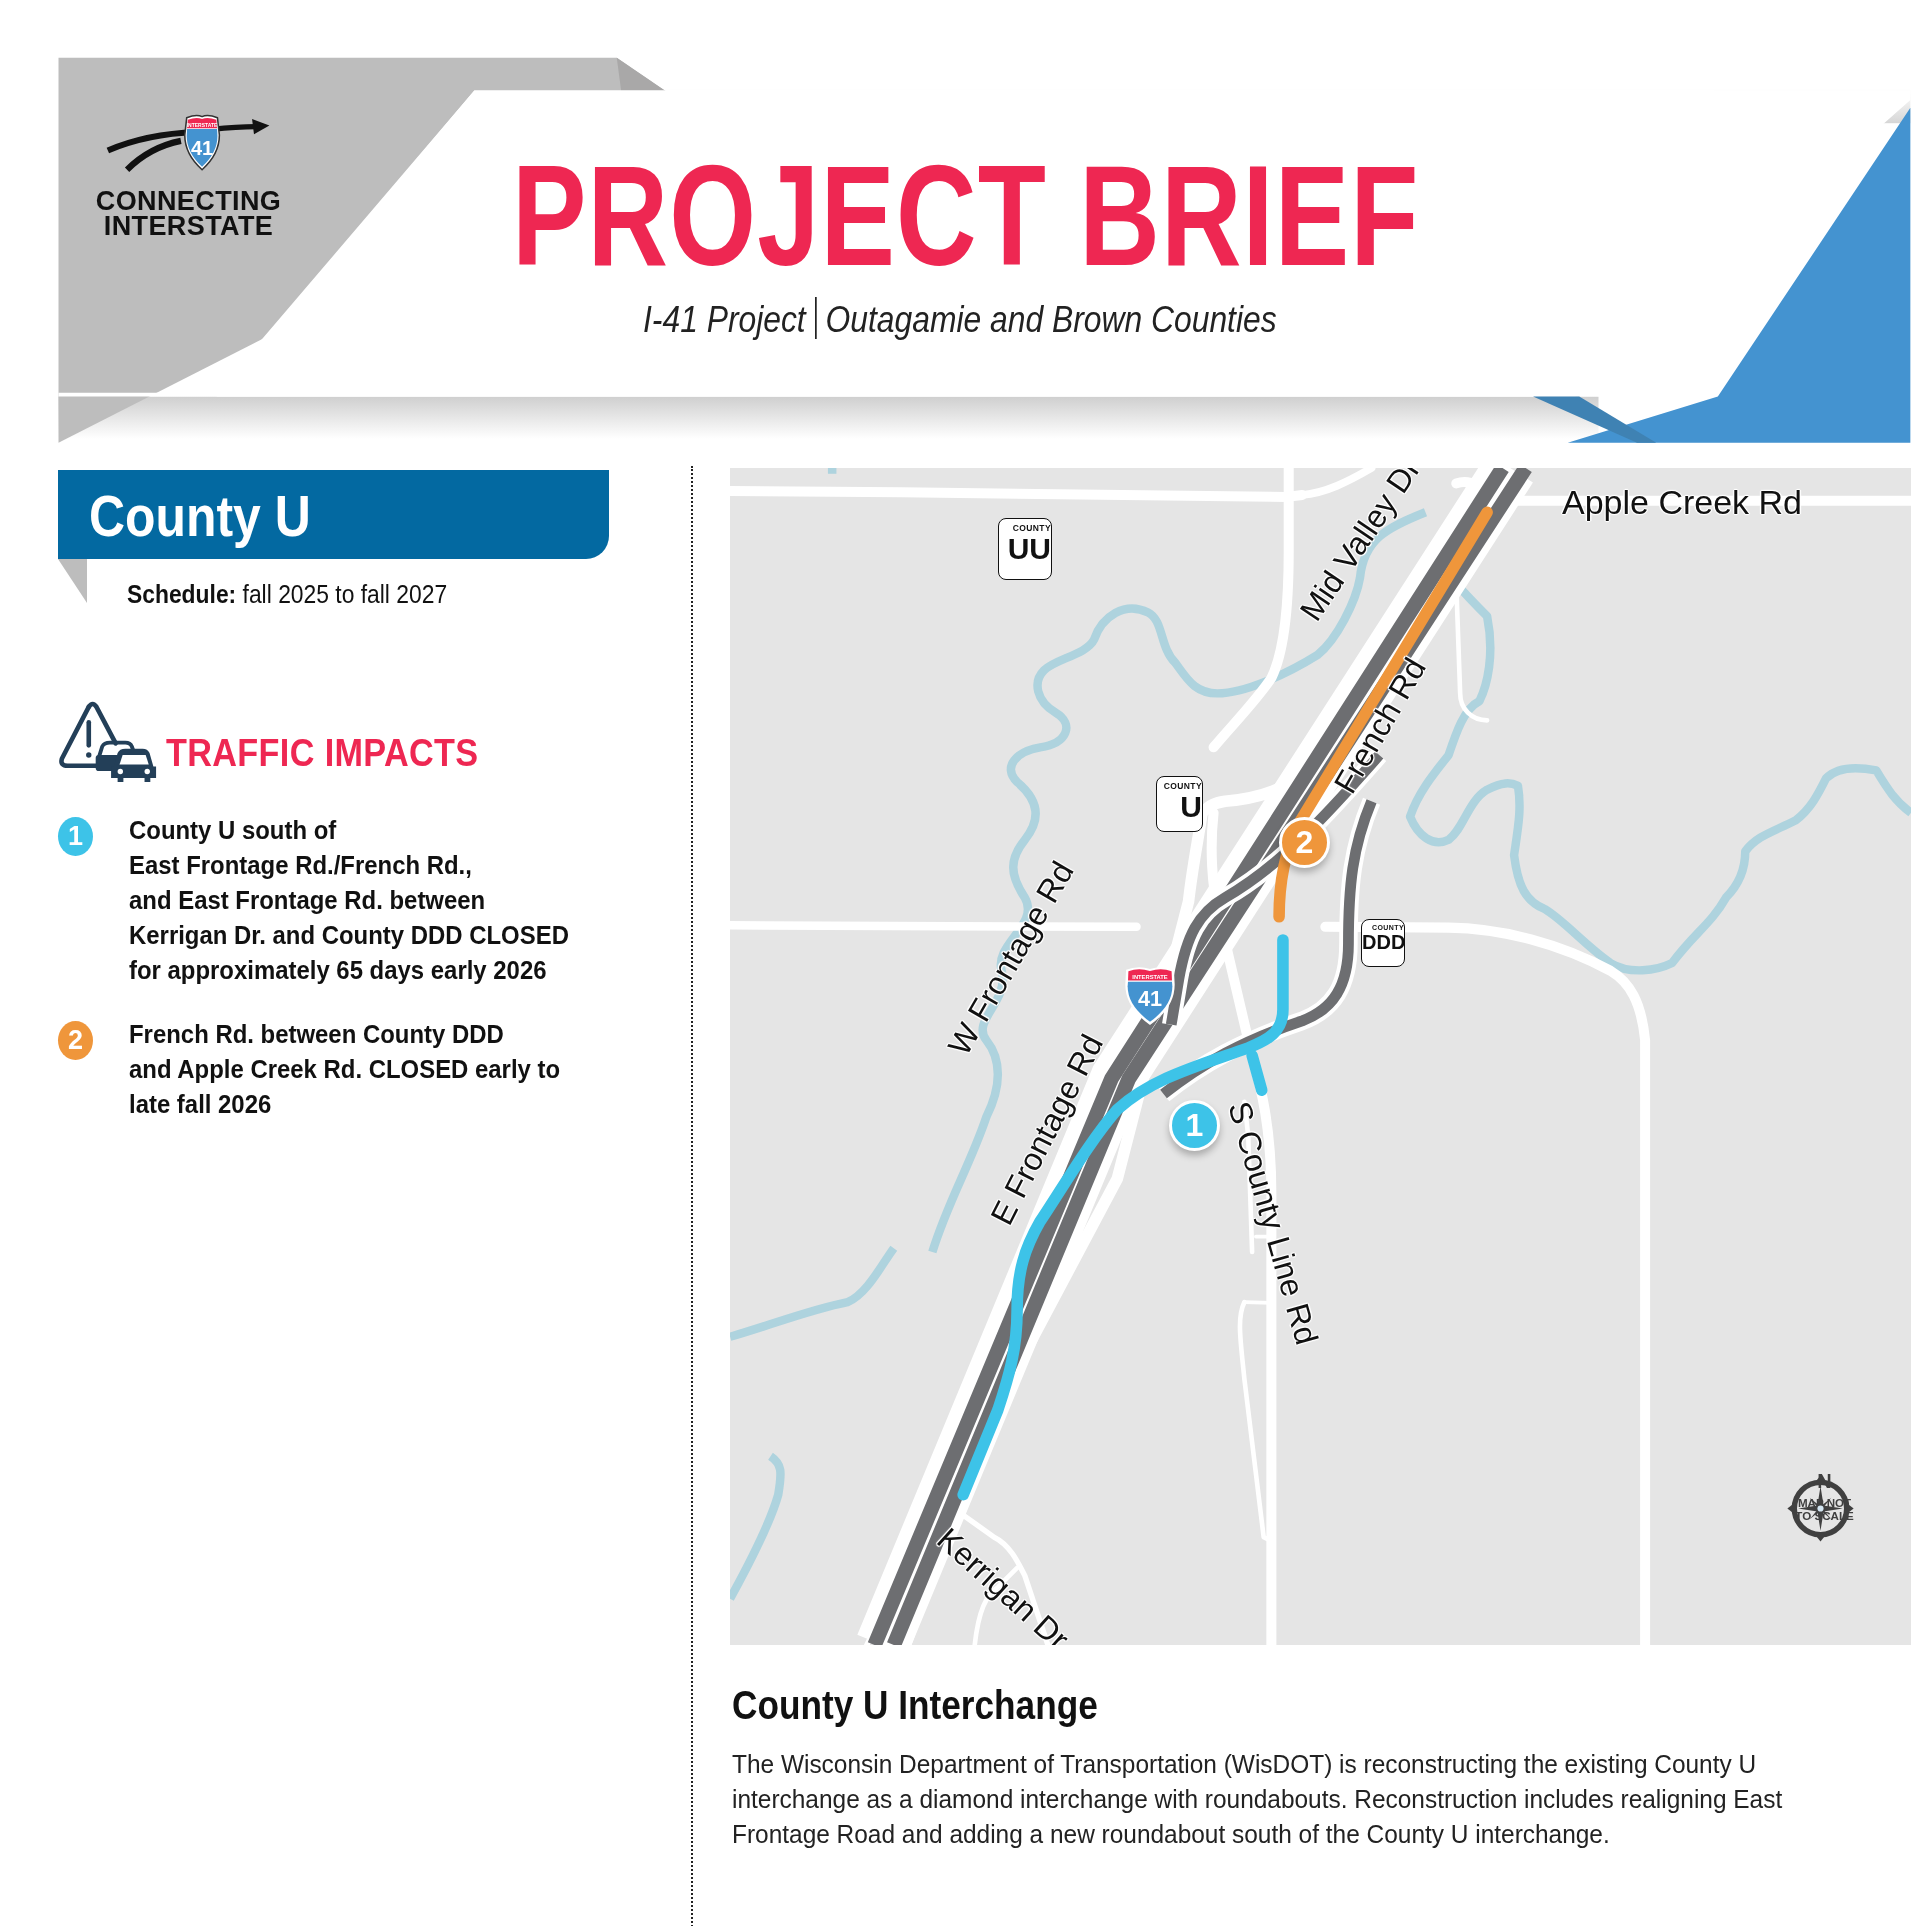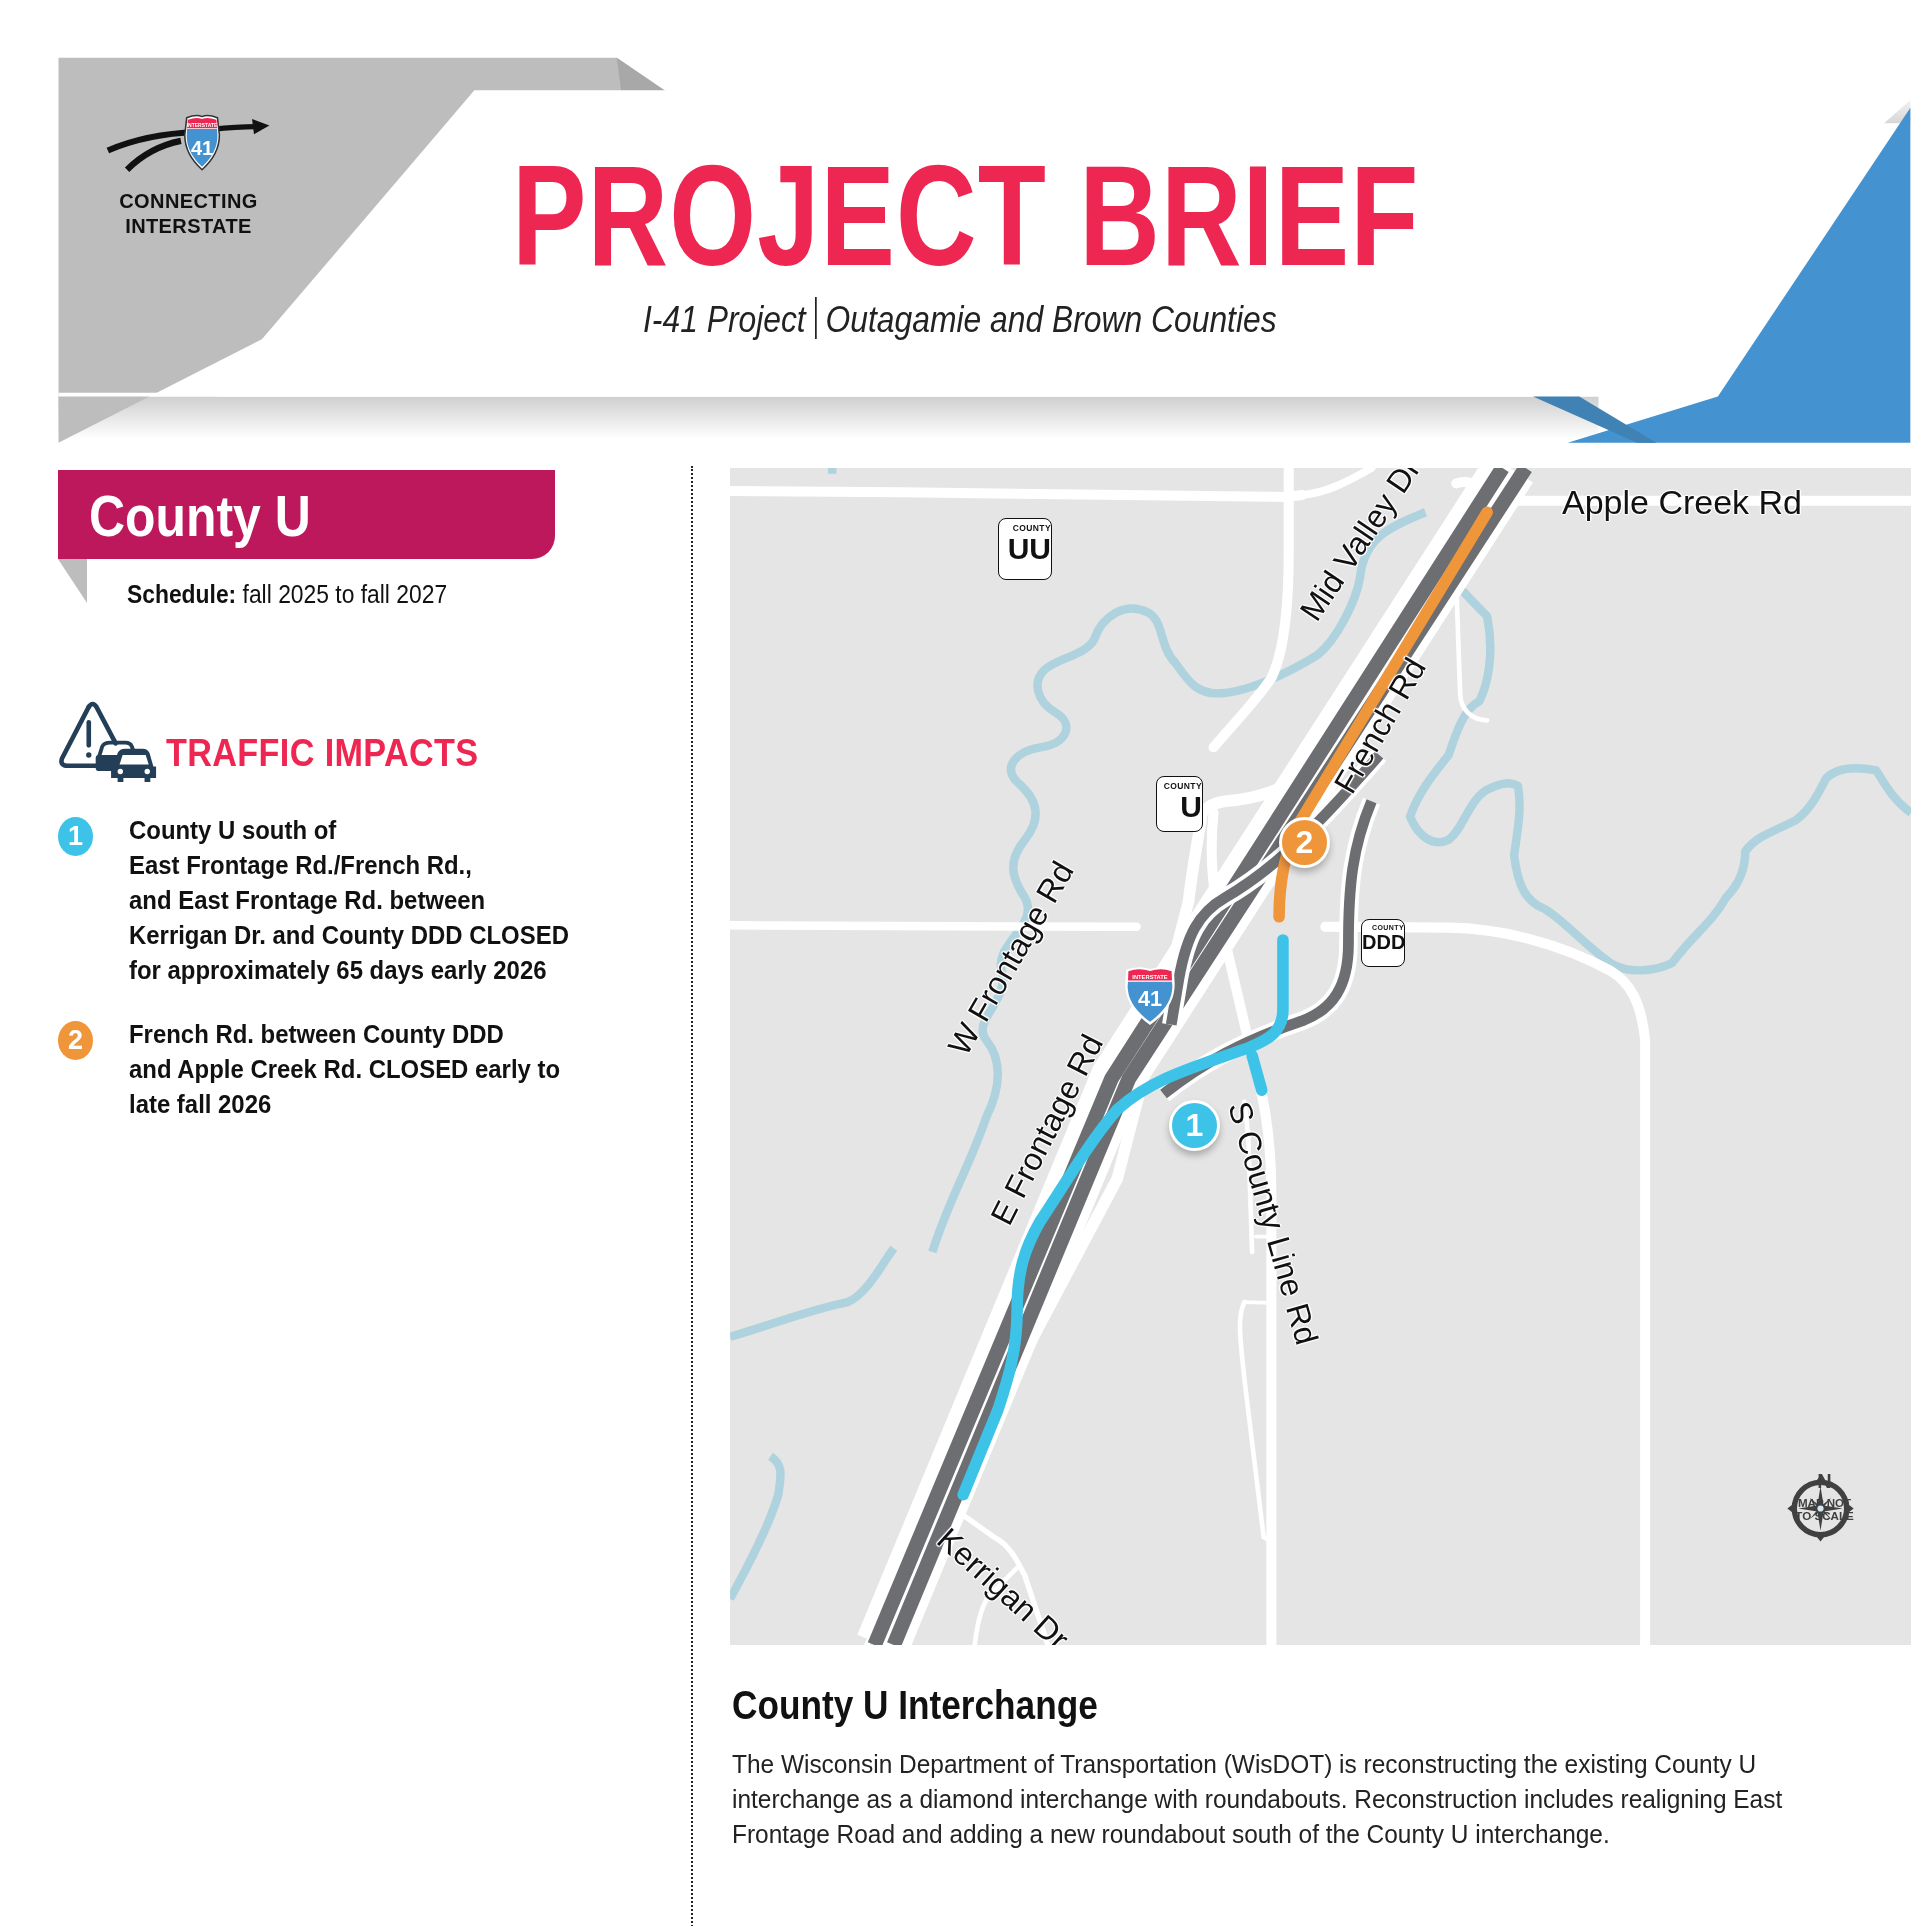--- a/index.html
+++ b/index.html
@@ -1,27 +1,27 @@
 <!DOCTYPE html>
 <html style="font-size:6.2px"><head>
 <meta charset="utf-8">
 <style>
   html, body { margin:0; padding:0; background:#ffffff; }
   body { width:1965px; height:2542px; position:relative; overflow:hidden; font-family:"Liberation Sans", sans-serif; color:#000; }
   .abs { position:absolute; }
 
   
   .hdr-svg { position:absolute; left:0; top:0; width:1965px; height:462px; }
-  .logo-text { position:absolute; left:69px; top:189px; width:239px; text-align:center; font-family:"Liberation Sans", sans-serif; font-weight:700; font-size:20px; line-height:25.4px; color:#111; letter-spacing:0.4px; }
+  .logo-text { position:absolute; left:69px; top:189px; width:239px; text-align:center; font-family:"Liberation Sans", sans-serif; font-weight:700; font-size:27px; line-height:25.4px; color:#111; letter-spacing:0.4px; }
   .brief-title { position:absolute; left:512px; top:146px; font-family:"Liberation Sans", sans-serif; font-weight:700; font-size:143px; line-height:139px; color:#ee2752; letter-spacing:1.5px; transform:scaleX(0.78); transform-origin:left top; white-space:nowrap; }
   .brief-sub { position:absolute; left:643px; top:297px; font-family:"Liberation Sans", sans-serif; font-style:italic; font-size:37px; color:#222; white-space:nowrap; transform:scaleX(0.86); transform-origin:left top; }
   .brief-sub .sep { display:inline-block; width:1.5px; height:42px; background:#222; vertical-align:-7px; margin:0 10.8px; }
 
   
-  .tab { position:absolute; left:58px; top:470px; width:497px; height:89px; background:#be185d; border-bottom-right-radius:23px; }
+  .tab { position:absolute; left:58px; top:470px; width:551px; height:89px; background:#0369a1; border-bottom-right-radius:23px; }
   .tab-title { position:absolute; left:31px; top:11.6px; font-weight:700; font-size:58px; color:#fff; transform:scaleX(0.86); transform-origin:left top; white-space:nowrap; }
   .sched-box { position:absolute; left:87px; top:505px; width:572px; height:141px; background:#d4e6f2; z-index:-1; }
   .tab-fold { position:absolute; left:58px; top:559px; width:29px; height:44px; background:#bdbdbd; clip-path:polygon(0 0,100% 0,100% 100%); }
   .sched { position:absolute; left:127px; top:580px; font-size:25.4px; color:#111; white-space:nowrap; transform:scaleX(0.9); transform-origin:left top; }
   .sched b { font-weight:700; }
 
   .divider-v { position:absolute; left:691px; top:466px; width:0; height:1753px; border-left:2.7px dotted #222; }
 
   .ti-icon { position:absolute; left:58px; top:701px; width:100px; height:81px; }
   .ti-title { position:absolute; left:166px; top:732px; font-weight:700; font-size:38px; color:#ee2752; white-space:nowrap; transform:scaleX(0.9); transform-origin:left top; letter-spacing:0.4px; }

